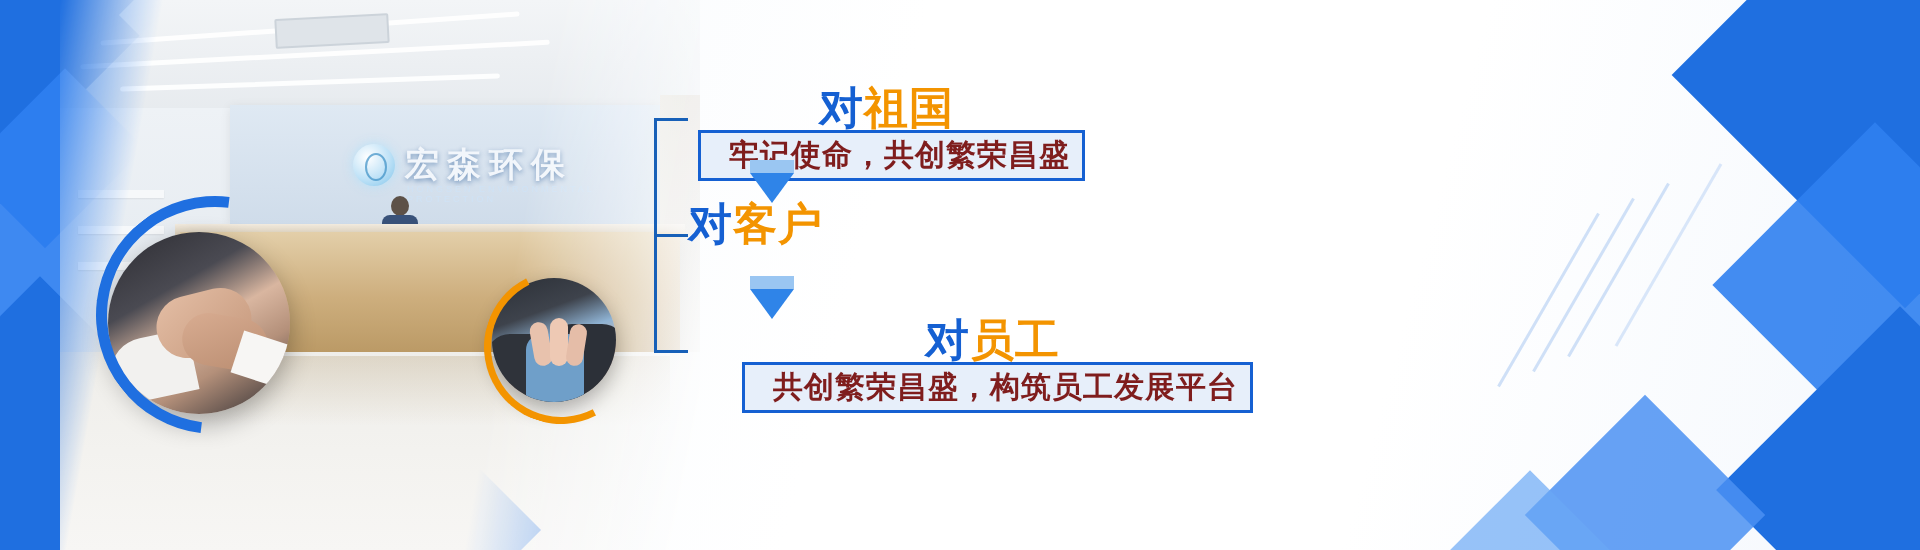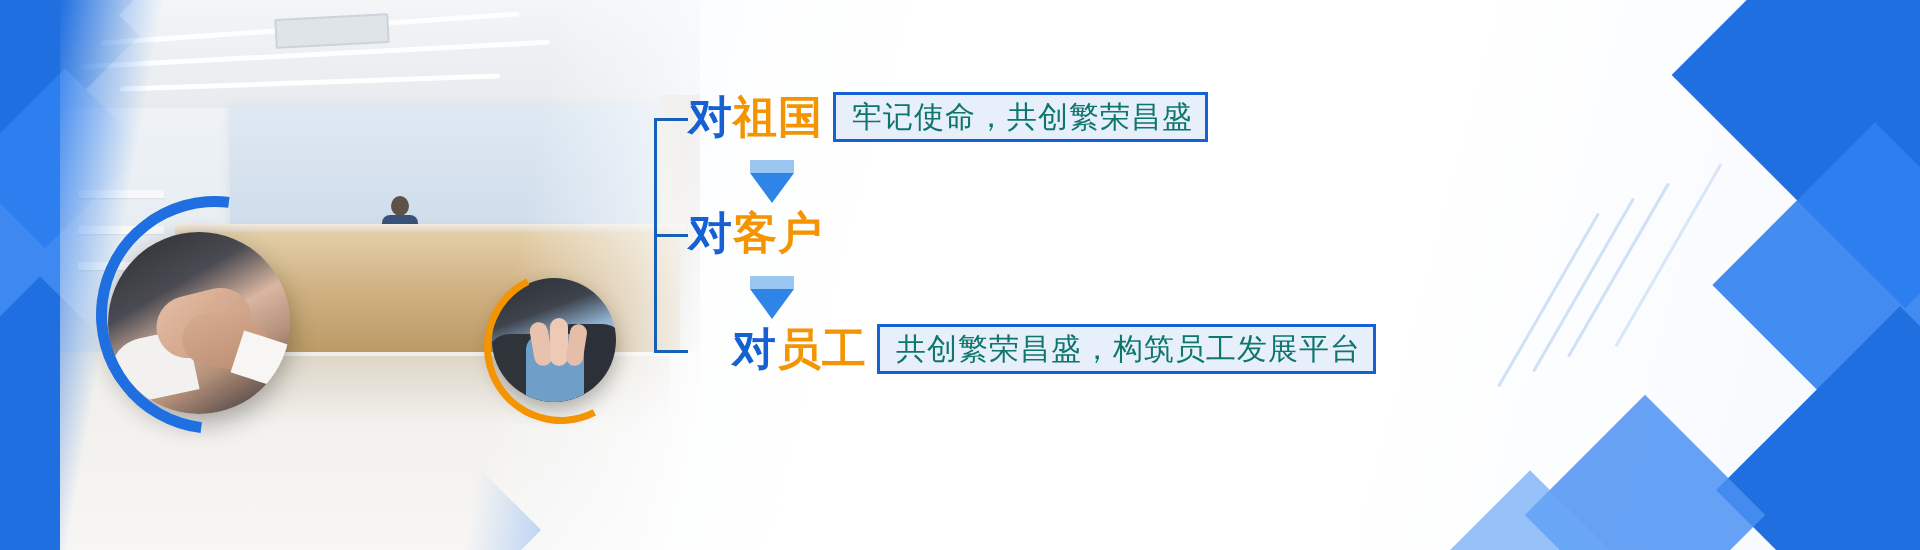--- a/index.html
+++ b/index.html
@@ -119,35 +119,35 @@
 
   
   .conn{position:absolute;left:654px;top:118px;width:3px;height:232px;background:#1760b8;}
   .stem{position:absolute;height:3px;background:#1760b8;left:654px;width:34px;}
   .stem1{top:118px;}
   .stem2{top:234px;}
   .stem3{top:350px;}
 
   
   .rows{position:absolute;left:688px;top:86px;width:700px;}
-  .row{display:flex;align-items:center;height:62px;}
+  .row{display:flex;align-items:center;height:62px;flex-direction:column;}
   .r1{position:absolute;top:0;left:0;}
   .r2{position:absolute;top:116px;left:0;}
   .r3{position:absolute;top:232px;left:0;margin-left:44px;}
 
   .lead{font-size:44px;font-weight:700;line-height:1;white-space:nowrap;
         font-family:"DejaVu Sans",sans-serif;letter-spacing:1px;}
   .lead .dui{color:#1560d2;}
   .lead .key{color:#f39400;}
 
   .chip{
     margin-left:10px;display:inline-block;
     background:#e7effa;border:3px solid #1560d2;
-    padding:5px 12px 6px 16px;
-    color:#0f766e;font-size:30px;font-weight:400;line-height:1.12;white-space:nowrap;
+    padding:5px 12px 6px 28px;
+    color:#7f1d1d;font-size:30px;font-weight:700;line-height:1.12;white-space:nowrap;
     font-family:"DejaVu Sans",sans-serif;letter-spacing:1px;
     box-sizing:border-box;
   }
 
   
   .arrow{position:absolute;left:62px;width:44px;}
   .a1{top:74px;}
   .a2{top:190px;}
   .arrow .top{width:44px;height:13px;background:#9ac6f2;}
   .arrow .bot{width:0;height:0;border-left:22px solid transparent;border-right:22px solid transparent;
@@ -181,20 +181,25 @@
     <div class="ceil"></div>
     <div class="ceil-l cl1"></div>
     <div class="ceil-l cl2"></div>
     <div class="ceil-l cl3"></div>
     <div class="vent"></div>
     <div class="lwall"></div>
     <div class="lshelf ls1"></div>
     <div class="lshelf ls2"></div>
     <div class="lshelf ls3"></div>
     <div class="wallpanel"></div>
+    <div class="brandplate">
+      <div class="globe"></div>
+      <div class="brandtxt">宏森环保</div>
+      <div class="brandsub">HONGSEN ENVIRONMENTAL PROTECTION</div>
+    </div>
     <div class="pillar"></div>
     <div class="staff">
       <div class="head"></div>
       <div class="body"></div>
     </div>
     <div class="desk-top"></div>
     <div class="desk"></div>
     <div class="floor"></div>
     <div class="floor-ref"></div>
   </div>

